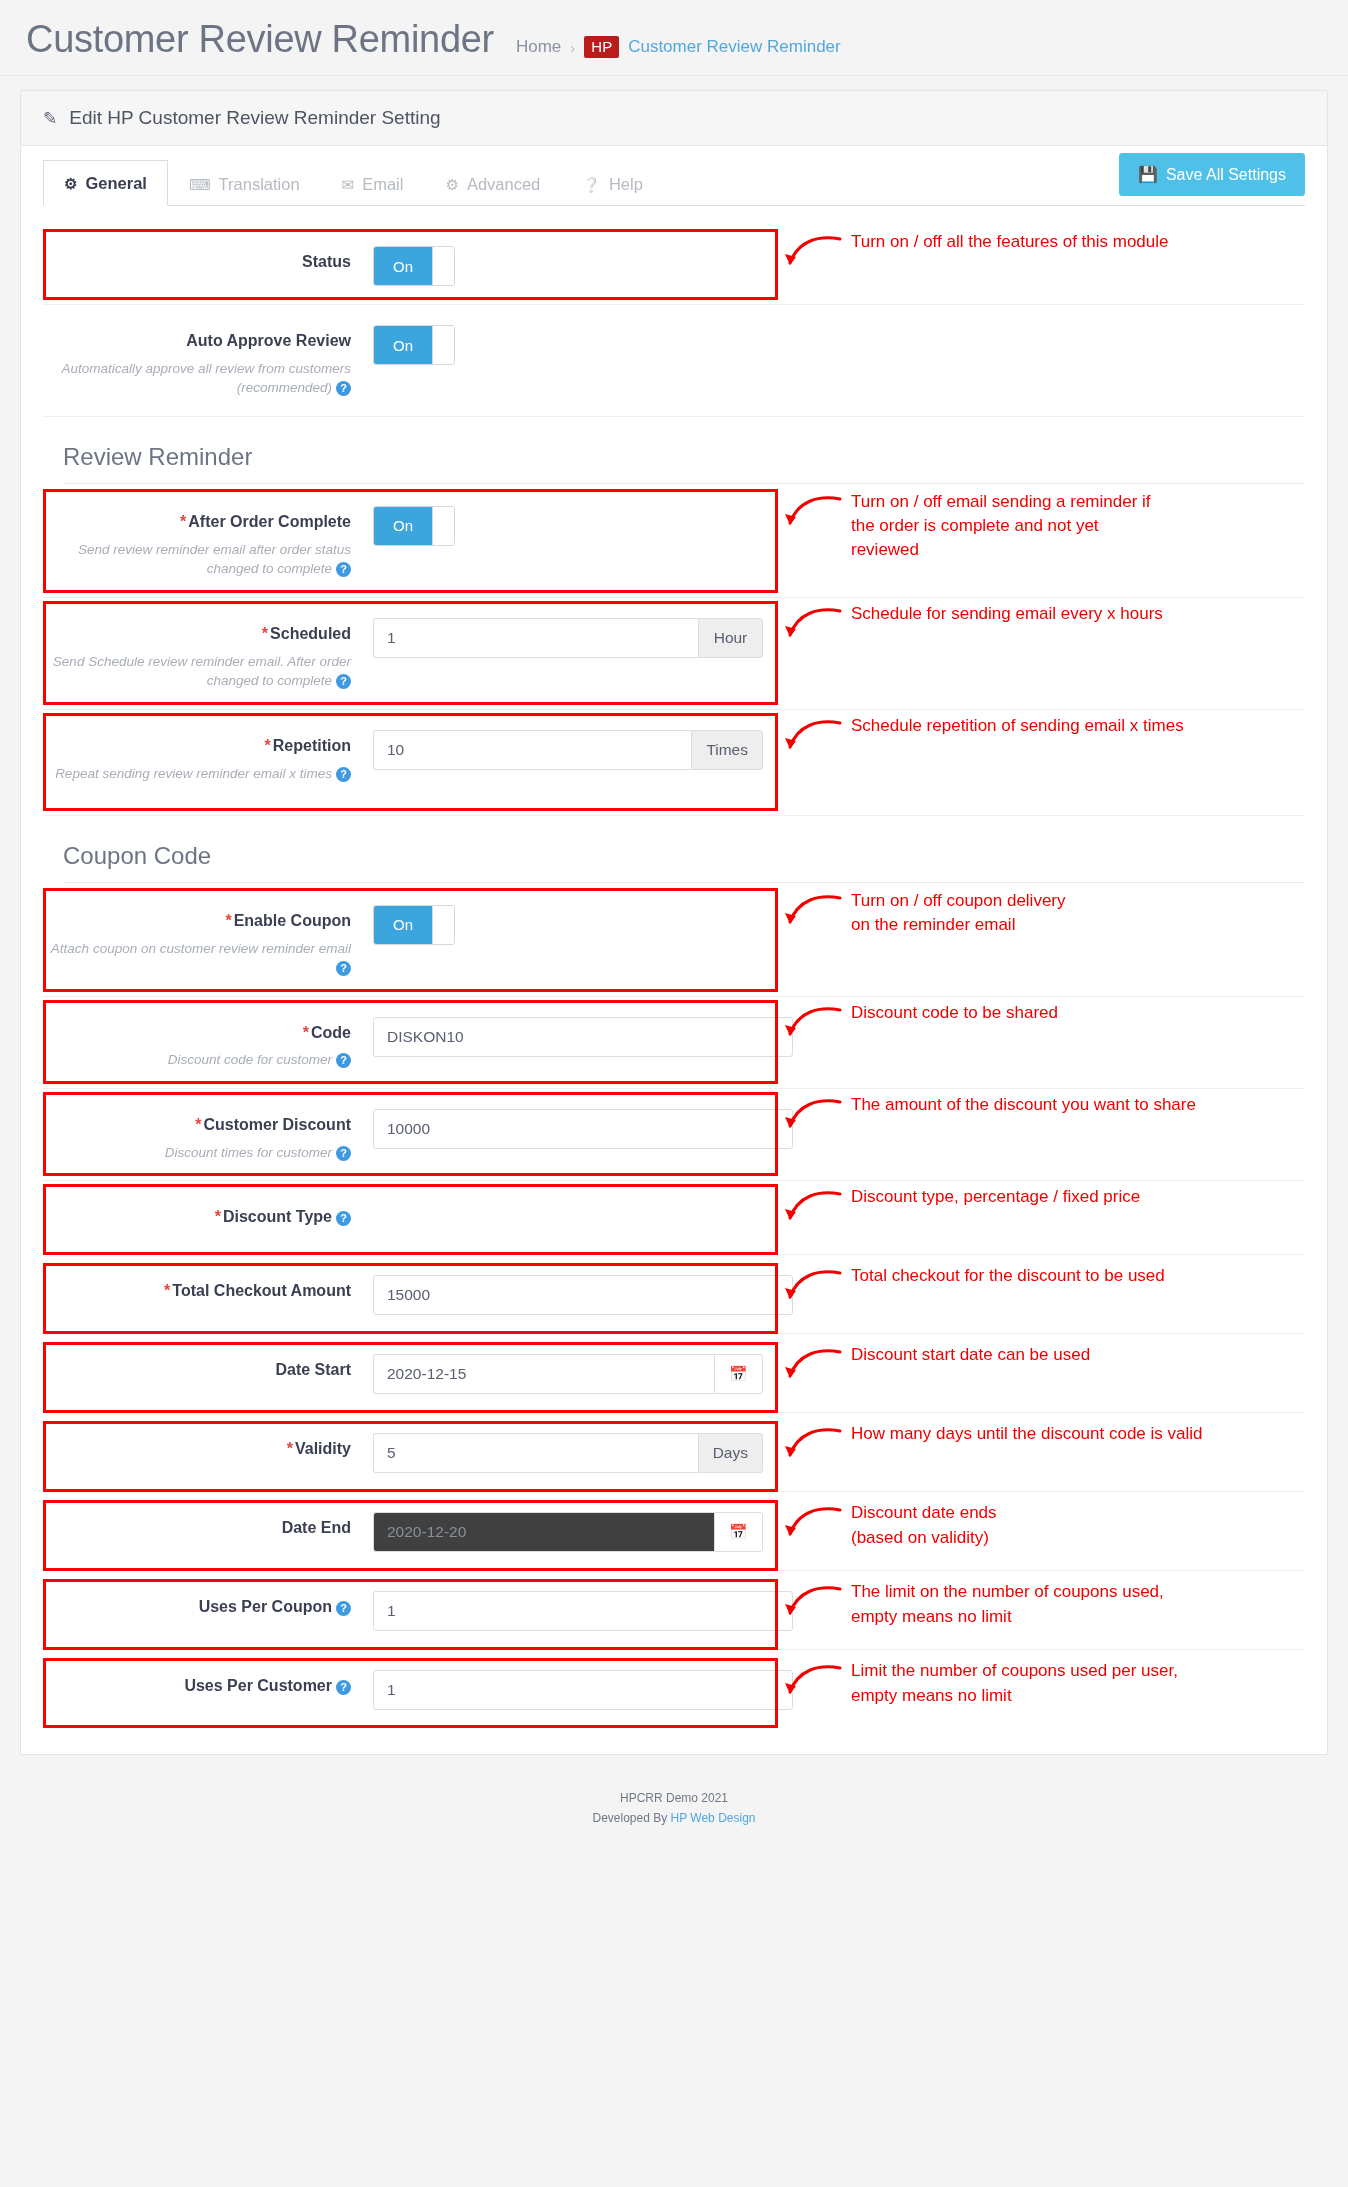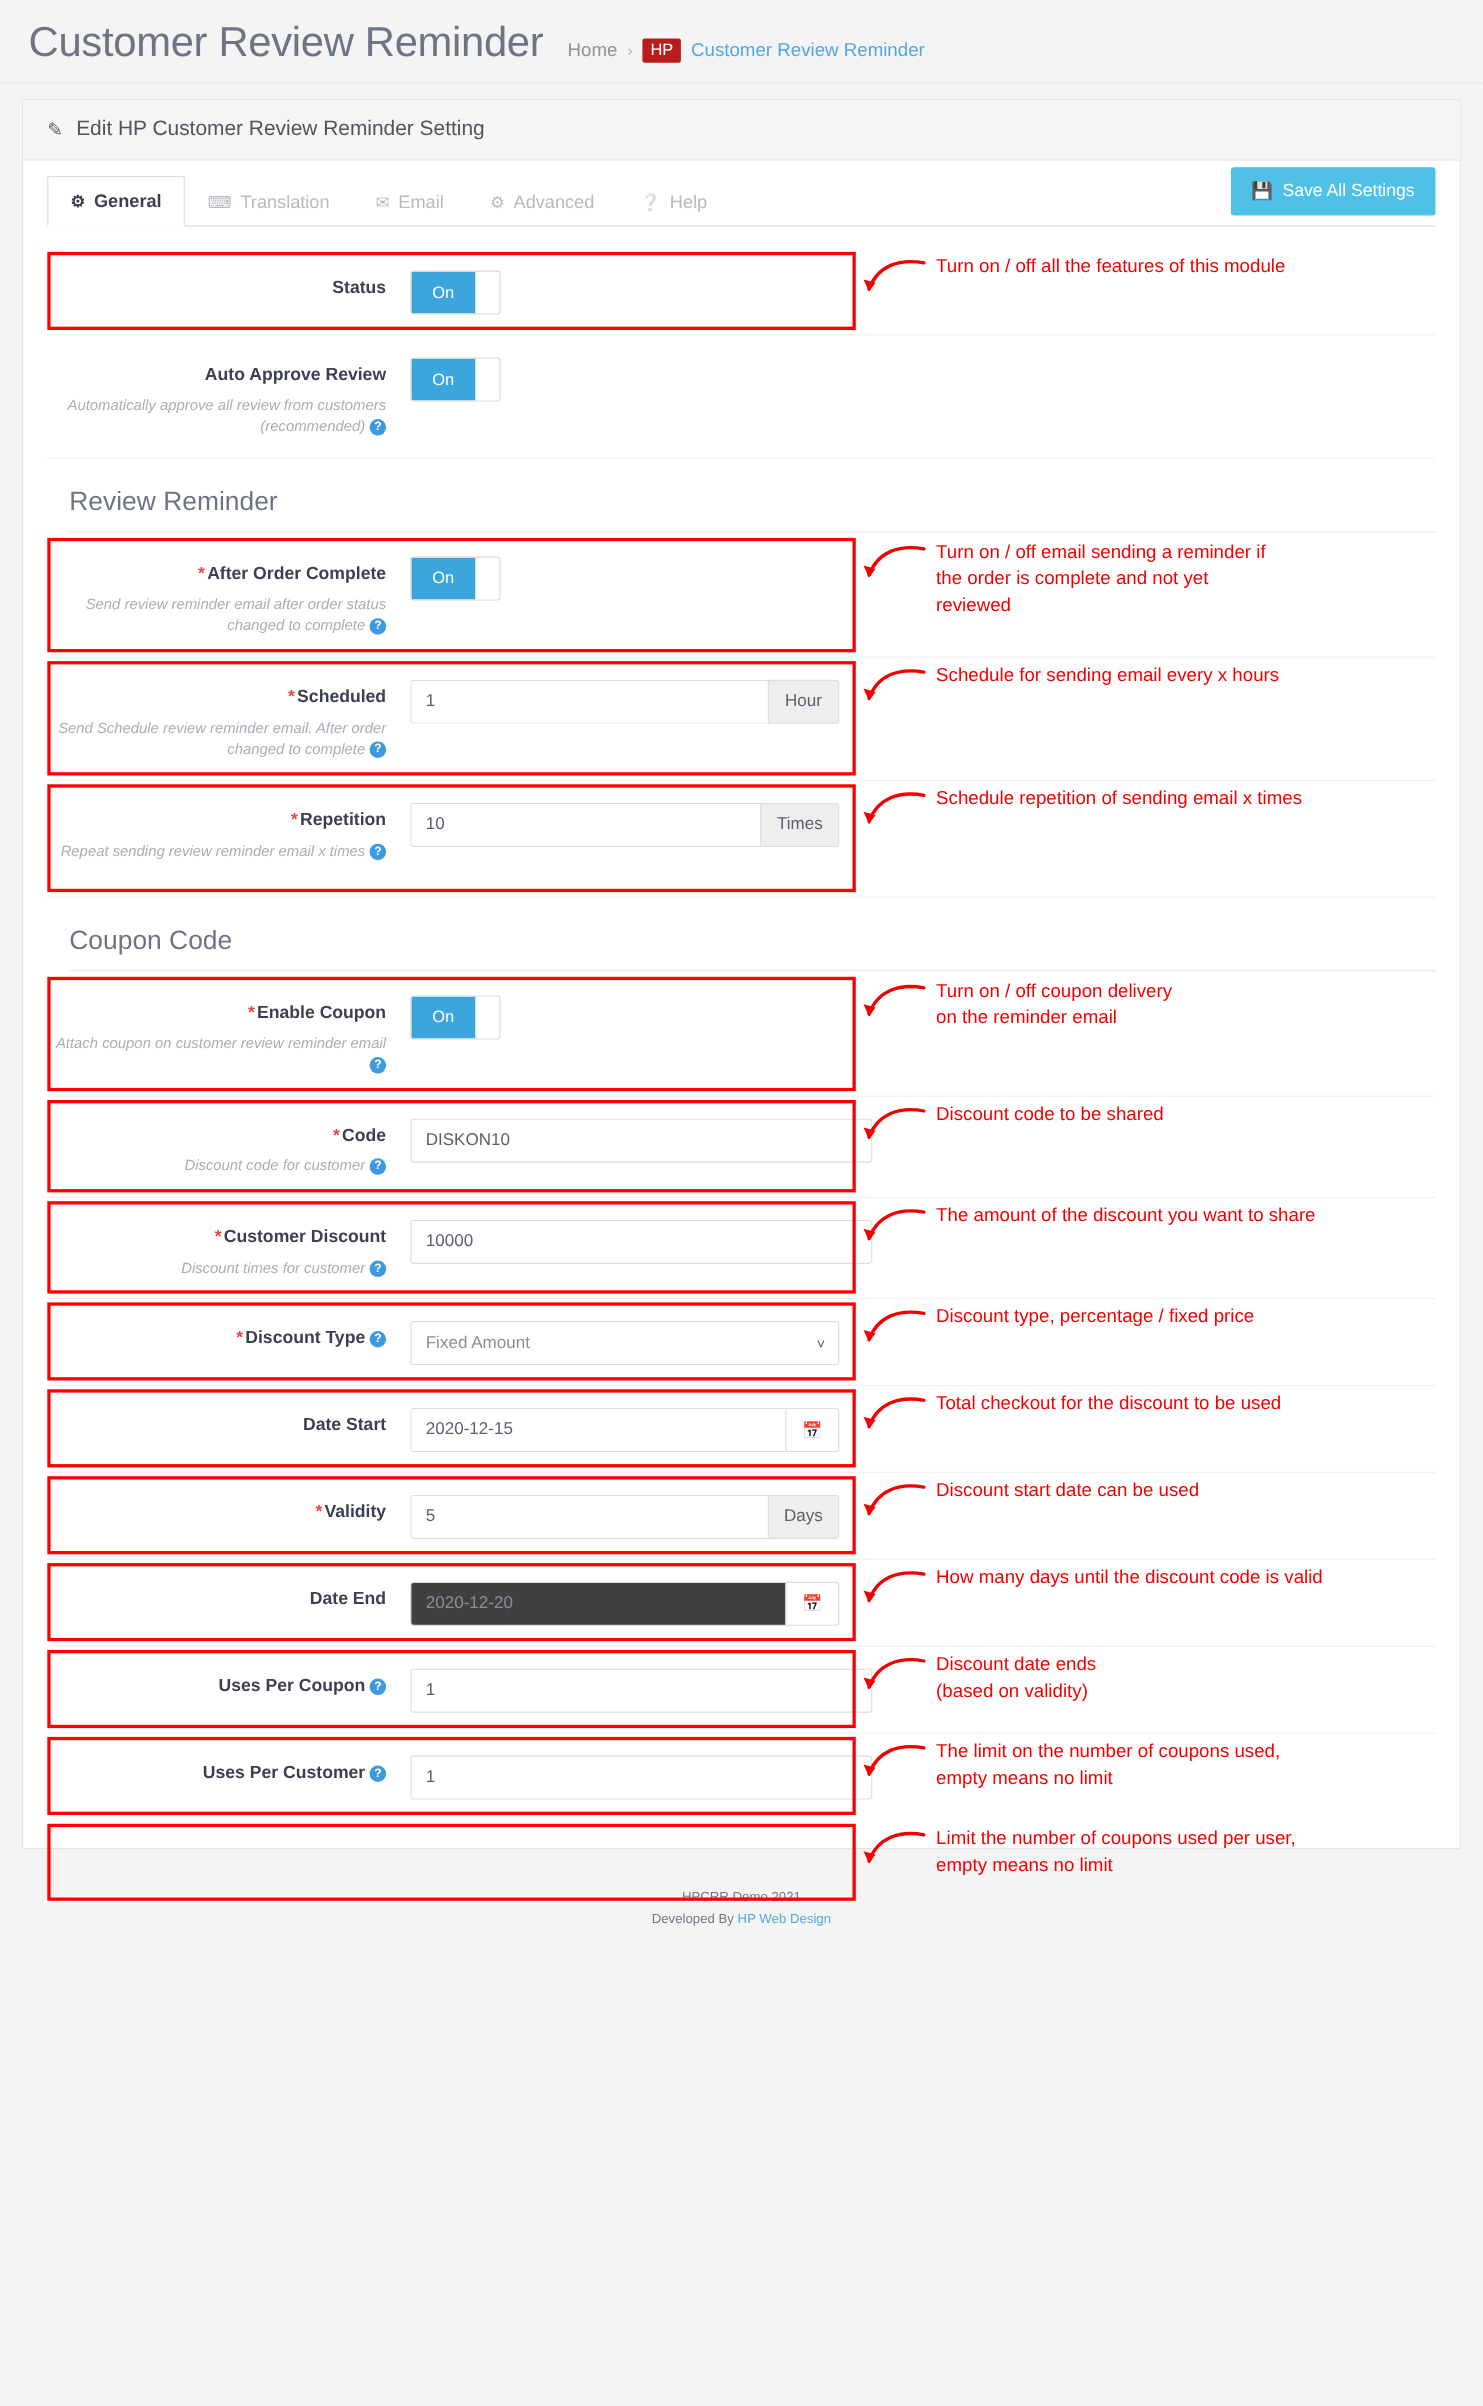--- a/index.html
+++ b/index.html
@@ -302,28 +302,30 @@
         </div>
         <div class="ctl">
           <div class="input w-wide">10000</div>
         </div>
       </div>
 
       <div class="row" style="min-height:74px;">
         <div class="lbl">
           <div class="lbl-main"><span class="req">*</span><span>Discount Type</span><span class="qmark">?</span></div>
         </div>
-        <div class="ctl">
-          <div class="select">
-            <span>Fixed Amount</span>
-            <span class="caret">˅</span>
-          </div>
-        </div>
-      </div>
-
+      </div>
+
+      <div class="row" style="min-height:74px;">
+        <div class="lbl">
+          <div class="lbl-main"><span class="req">*</span><span>Total Checkout Amount</span></div>
+        </div>
+        <div class="ctl">
+          <div class="input w-wide">15000</div>
+        </div>
+      </div>
 
       <div class="row" style="min-height:74px;">
         <div class="lbl">
           <div class="lbl-main"><span>Date Start</span></div>
         </div>
         <div class="ctl">
           <div class="igroup cal">
             <div class="input">2020-12-15</div>
             <div class="addon">
                   <span class="cal-ico">📅</span>

